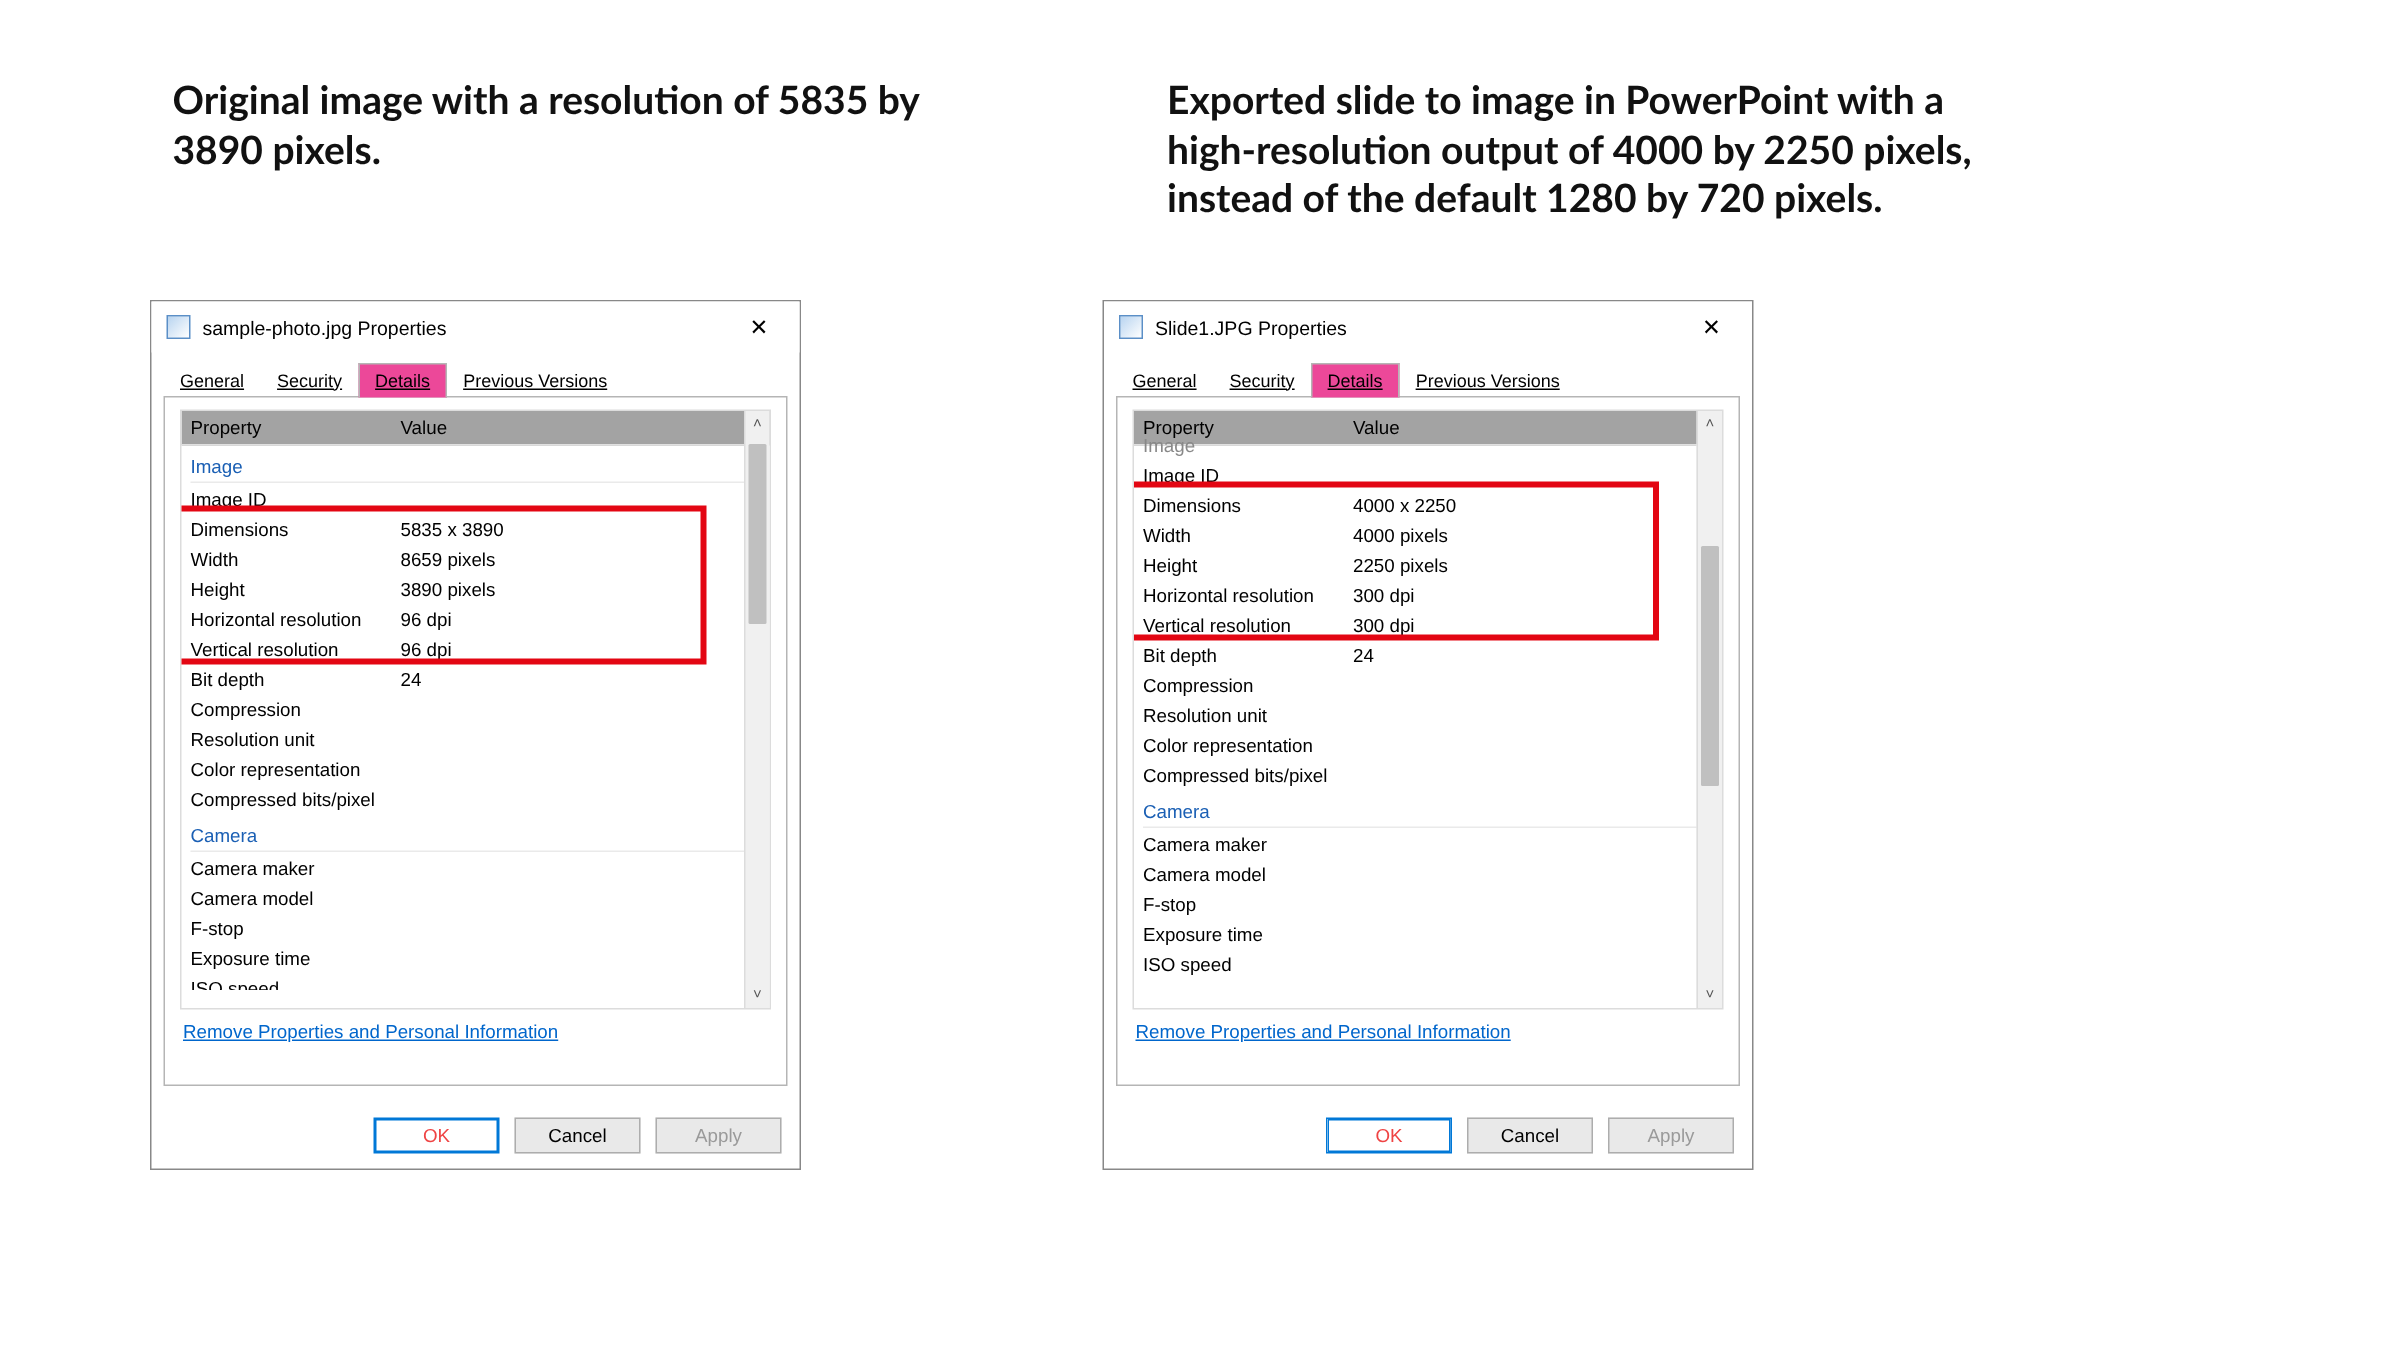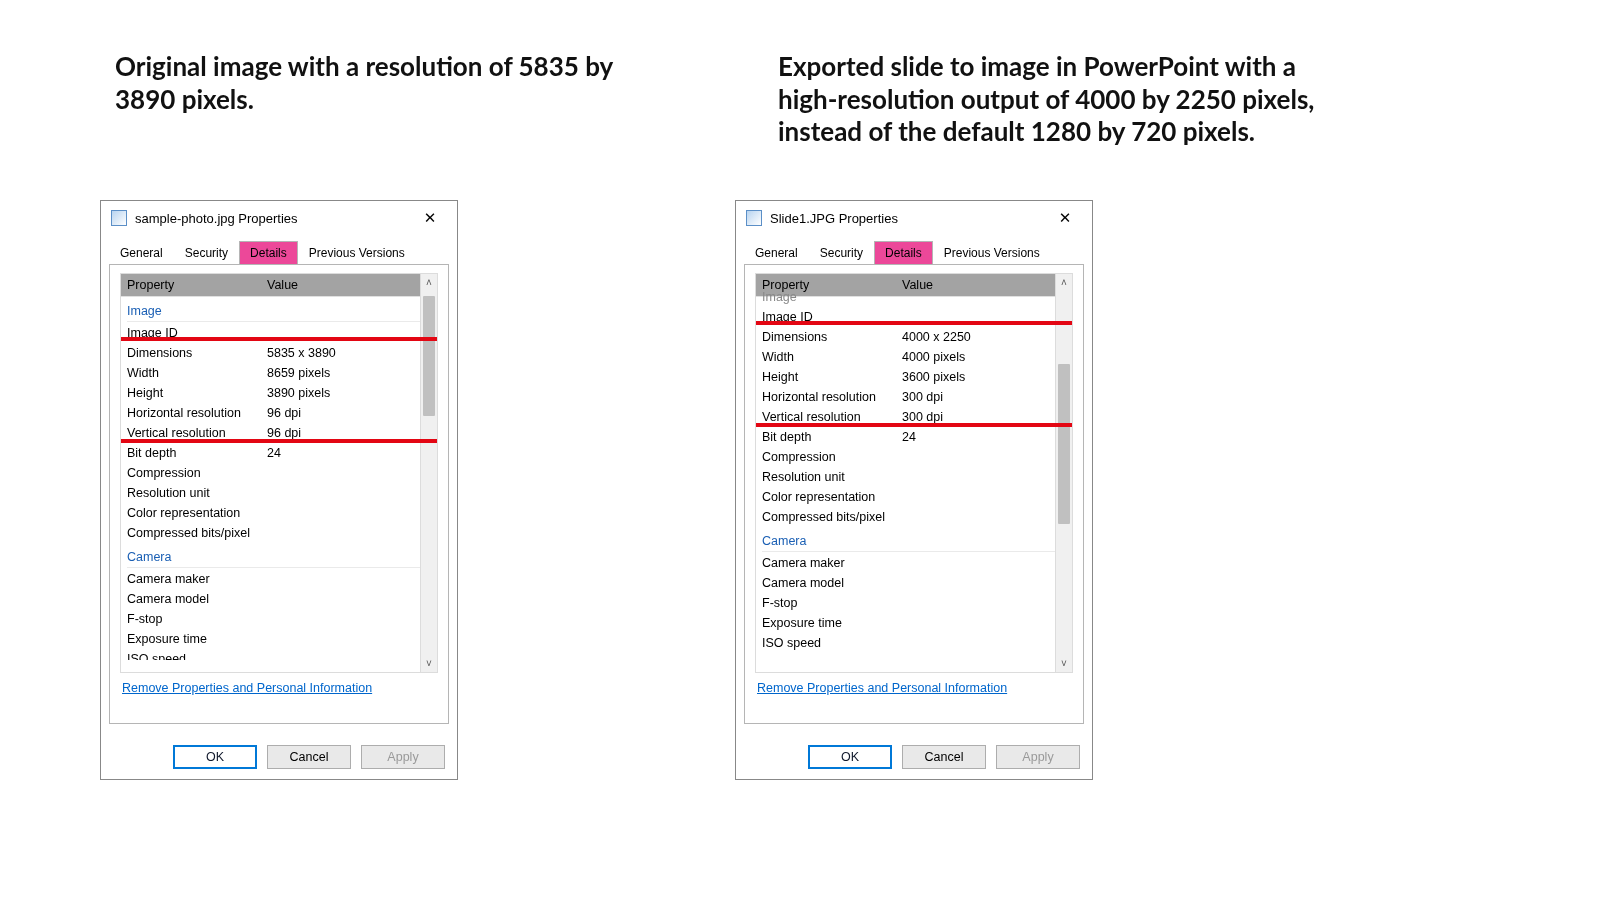--- a/index.html
+++ b/index.html
@@ -18,21 +18,21 @@
     font-size: 26px;
     line-height: 1.25;
     color: #111;
     font-family: "Lato", "Segoe UI", sans-serif;
   }
   .caption-left  { left: 115px; top: 50px; width: 560px; }
   .caption-right { left: 778px; top: 50px; width: 560px; }
 
   .dialog {
     position: absolute;
-    width: 358px;
+    width: 434px;
     border: 1px solid #888;
     background: #fff;
     font-size: 12.5px;
     color: #000;
   }
   .dialog-left  { left: 100px; top: 200px; height: 580px; }
   .dialog-right { left: 735px; top: 200px; height: 580px; }
 
   .titlebar {
     display: flex;
@@ -51,23 +51,24 @@
   .titlebar .close {
     width: 42px; height: 28px;
     display: flex; align-items: center; justify-content: center;
     font-size: 15px; font-family: Arial,sans-serif;
     cursor: default;
   }
 
   .tabs-wrap { padding: 6px 8px 0 8px; }
   .tabs {
     display: flex;
-    align-items: flex-start;
+    align-items: center;
     height: 24px;
     font-size: 12px;
+    text-decoration: underline;
   }
   .tab {
     padding: 4px 10px 4px 10px;
     border: 1px solid transparent;
     border-bottom: none;
     background: transparent;
     color: #000;
     cursor: default;
   }
   .tab.active {
@@ -154,21 +155,21 @@
     display: flex; gap: 10px;
   }
   .btn {
     width: 84px; height: 24px;
     background: #e9e9e9;
     border: 1px solid #adadad;
     font-size: 12.5px;
     display:flex;align-items:center;justify-content:center;
     cursor: default;
   }
-  .btn.primary { background:#fff; border: 1px solid #0078d7; box-shadow: inset 0 0 0 1px #0078d7; color:#0f172a;}
+  .btn.primary { background:#fff; border: 1px solid #0078d7; box-shadow: inset 0 0 0 1px #0078d7; color:#ef4444;}
   .btn.disabled { color:#9a9a9a; }
 </style>
 </head>
 <body>
 
 <div class="caption caption-left">Original image with a resolution of 5835 by 3890 pixels.</div>
 <div class="caption caption-right">Exported slide to image in PowerPoint with a high-resolution output of 4000 by 2250 pixels, instead of the default 1280 by 720 pixels.</div>
 
 <div class="dialog dialog-left">
   <div class="titlebar">
@@ -316,21 +317,21 @@
               <div class="row">
                 <div class="p">Dimensions</div>
                 <div class="v">4000 x 2250</div>
               </div>
               <div class="row">
                 <div class="p">Width</div>
                 <div class="v">4000 pixels</div>
               </div>
               <div class="row">
                 <div class="p">Height</div>
-                <div class="v">3600 pixels</div>
+                <div class="v">2250 pixels</div>
               </div>
               <div class="row">
                 <div class="p">Horizontal resolution</div>
                 <div class="v">300 dpi</div>
               </div>
               <div class="row">
                 <div class="p">Vertical resolution</div>
                 <div class="v">300 dpi</div>
               </div>
             </div>

